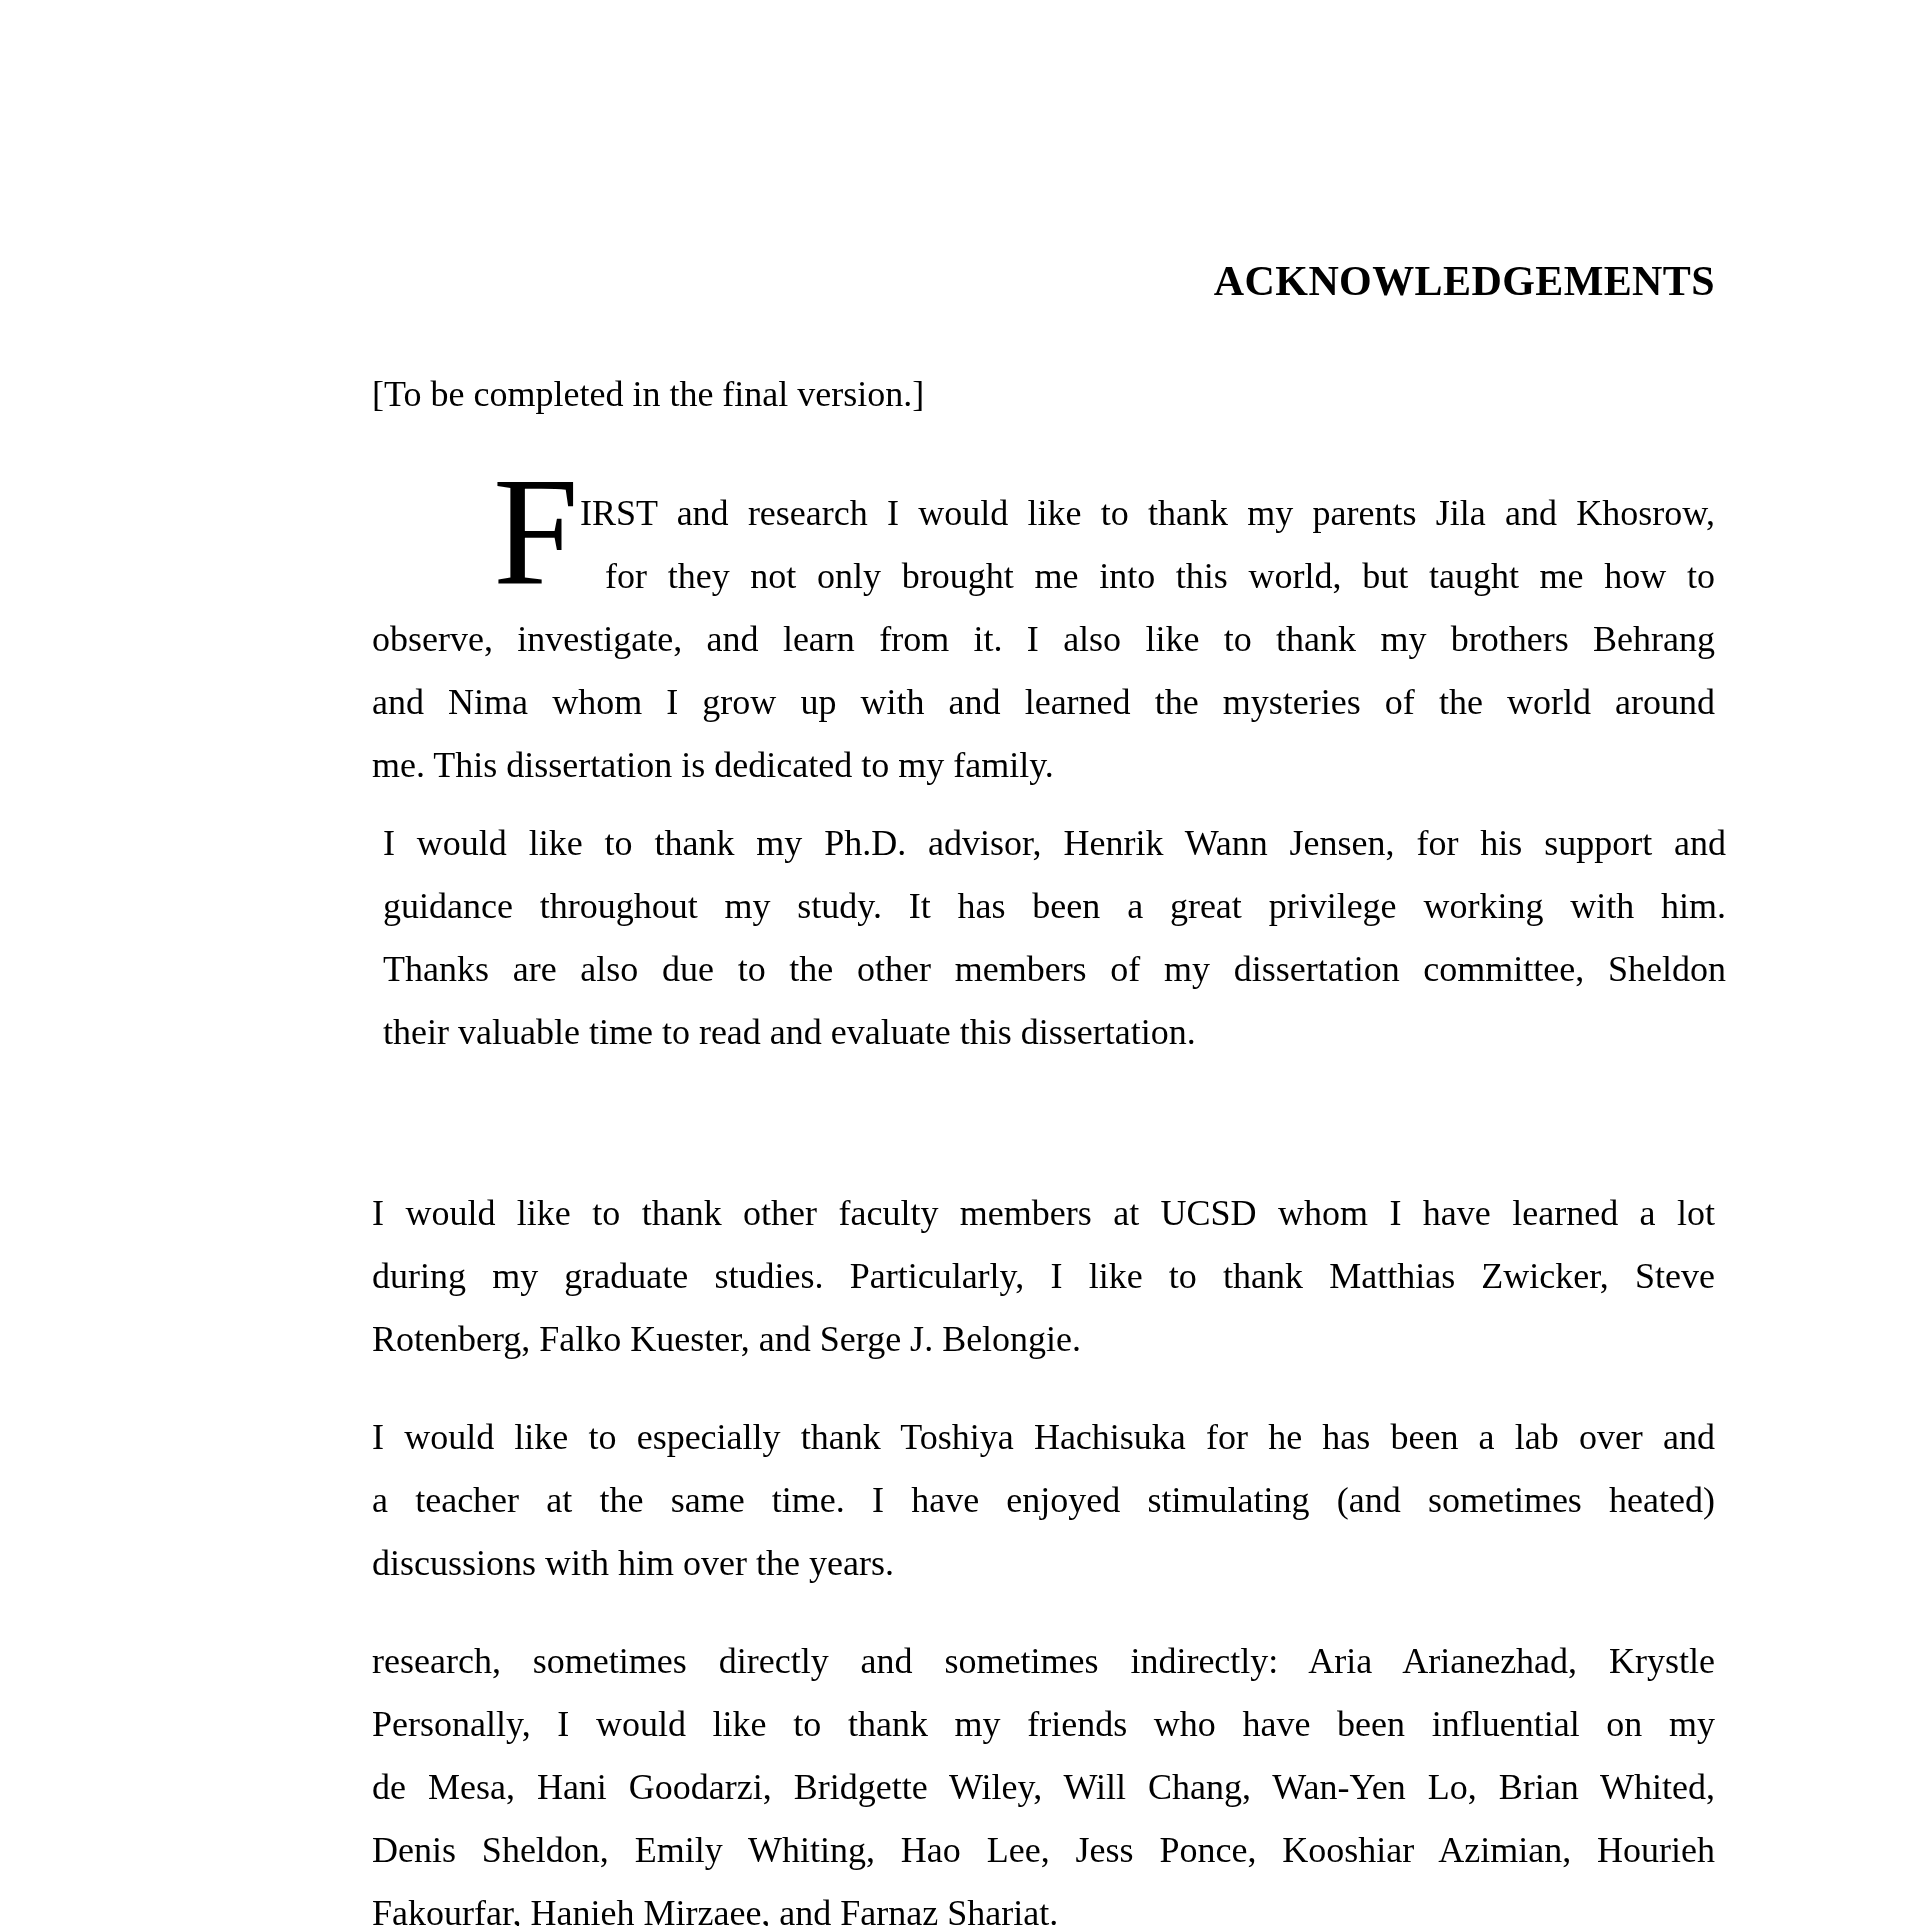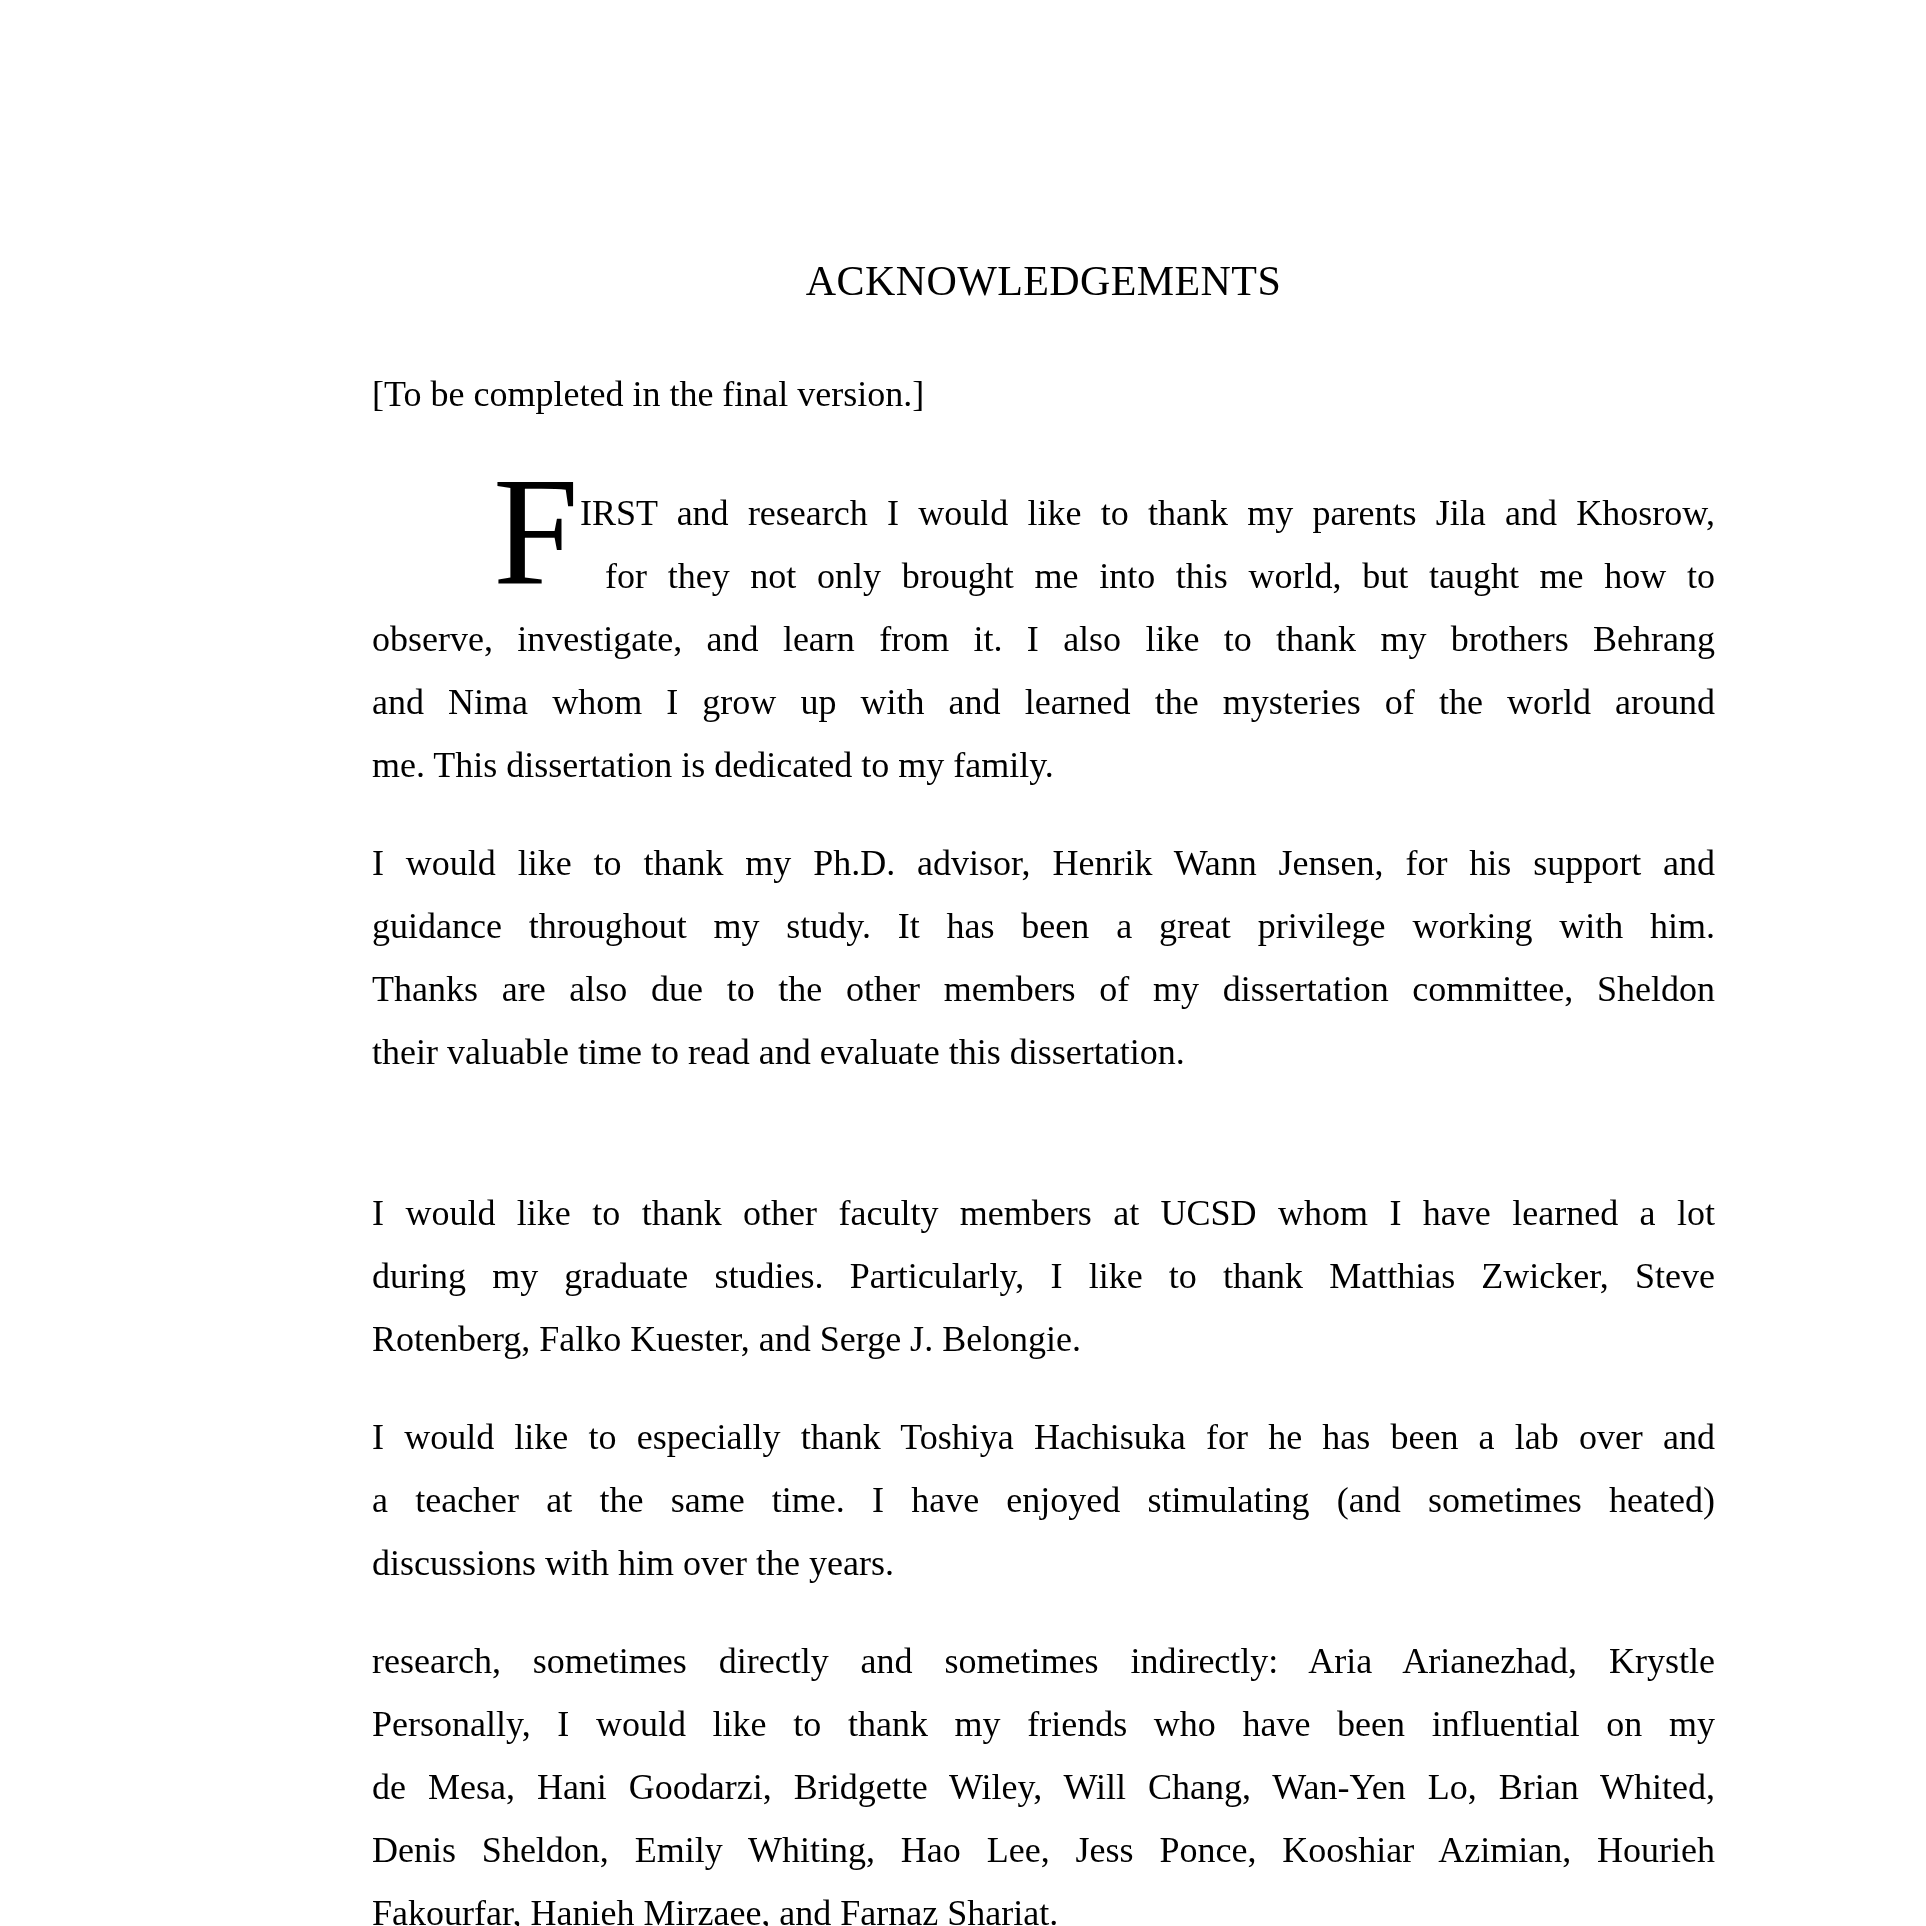--- a/index.html
+++ b/index.html
@@ -18,23 +18,23 @@
     top: 0;
     width: 1343px;
     height: 2542px;
   }
   .doc-title {
     position: absolute;
     top: 260px;
     left: 0;
     width: 100%;
     margin: 0;
-    text-align: center;
+    text-align: right;
     font-size: 42px;
-    font-weight: normal;
+    font-weight: bold;
     line-height: 1;
     letter-spacing: 0.4px;
     white-space: nowrap;
   }
   .note-line {
     position: absolute;
     top: 363px;
     left: 0;
     width: 100%;
     margin: 0;
@@ -80,21 +80,21 @@
 
     <div id="paragraphs">
         <div class="para" style="top: 482px;">
           <span class="dropcap">F</span>
           <div class="line just" style="padding-left: 208px;">IRST and research I would like to thank my parents Jila and Khosrow,</div>
           <div class="line just" style="padding-left: 233px;">for they not only brought me into this world, but taught me how to</div>
           <div class="line just">observe, investigate, and learn from it.  I also like to thank my brothers Behrang</div>
           <div class="line just">and Nima whom I grow up with and learned the mysteries of the world around</div>
           <div class="line">me.  This dissertation is dedicated to my family.</div>
         </div>
-        <div class="para" style="top: 832px;">
+        <div class="para" style="top: 812px; margin-left: 11px;">
           <div class="line just">I would like to thank my Ph.D. advisor, Henrik Wann Jensen, for his support and</div>
           <div class="line just">guidance throughout my study.  It has been a great privilege working with him.</div>
           <div class="line just">Thanks are also due to the other members of my dissertation committee, Sheldon</div>
           <div class="line">their valuable time to read and evaluate this dissertation.</div>
         </div>
         <div class="para" style="top: 1182px;">
           <div class="line just">I would like to thank other faculty members at UCSD whom I have learned a lot</div>
           <div class="line just">during my graduate studies.  Particularly, I like to thank Matthias Zwicker, Steve</div>
           <div class="line">Rotenberg, Falko Kuester, and Serge J. Belongie.</div>
         </div>

